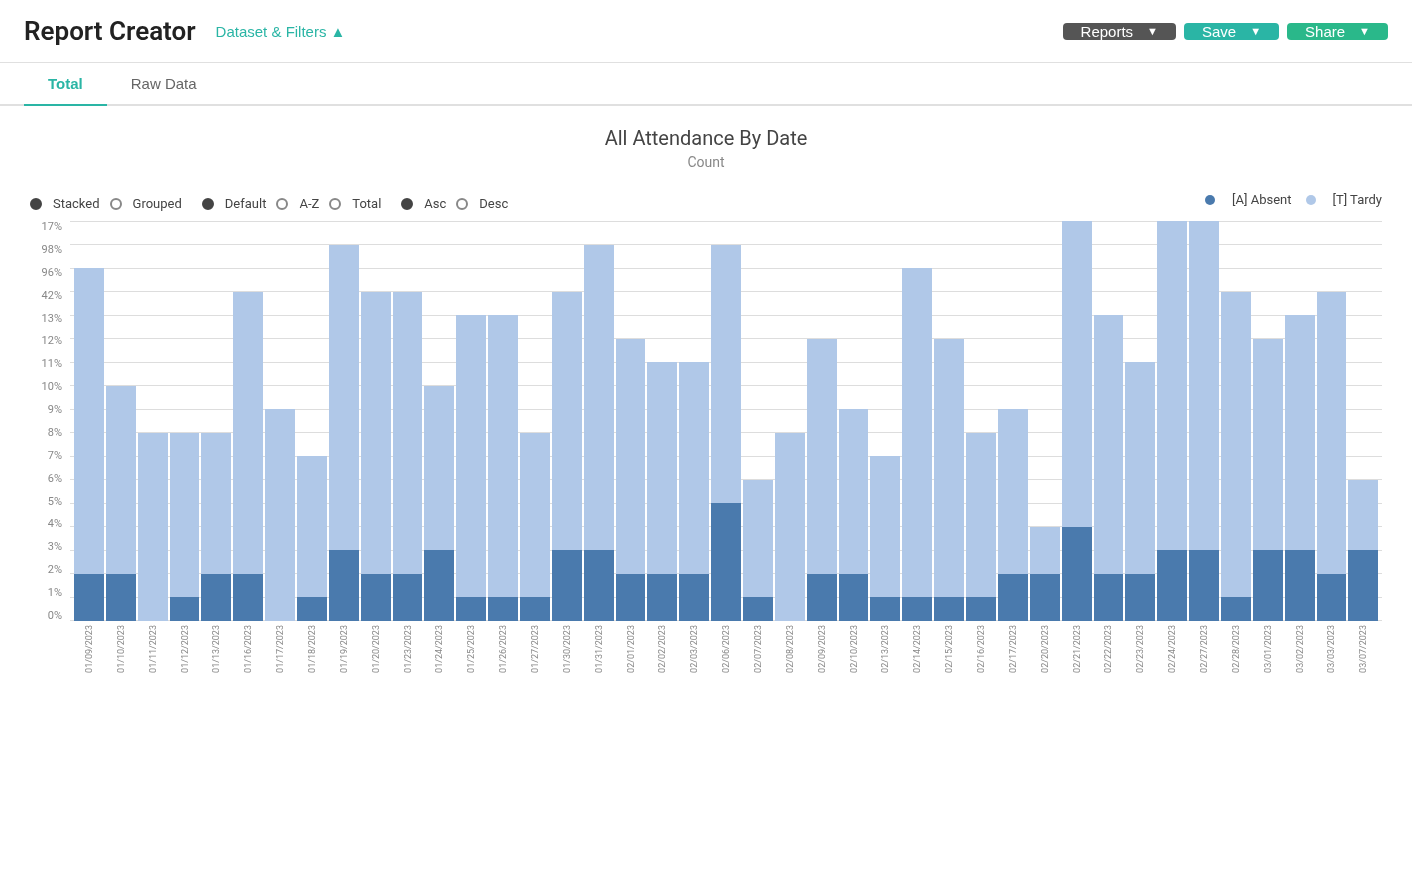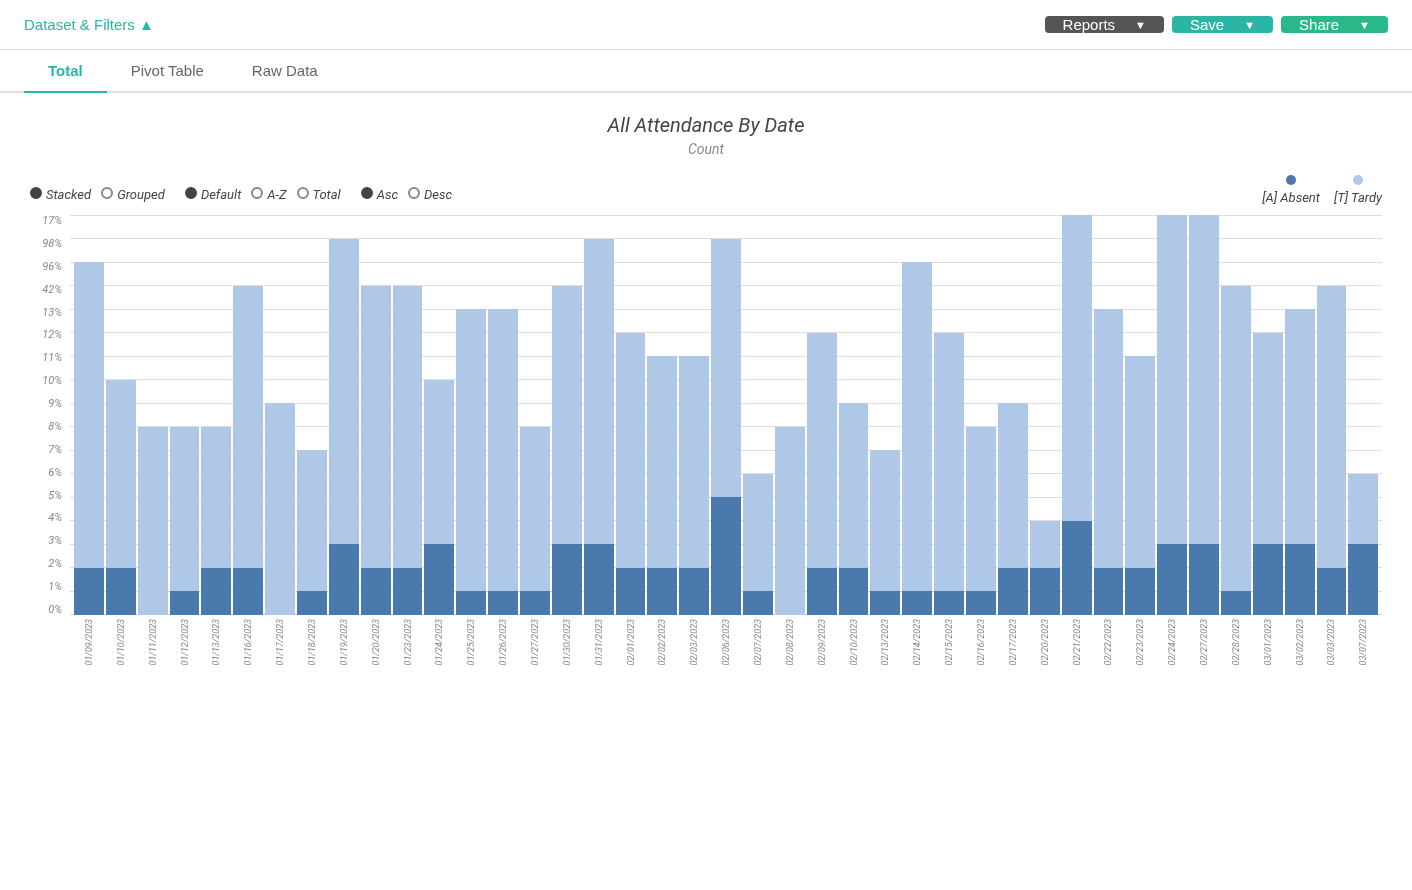--- a/index.html
+++ b/index.html
@@ -33,21 +33,21 @@
       gap: 8px;
     }
     .btn {
       padding: 0 18px;
       border-radius: 4px;
       font-size: 15px;
       cursor: pointer;
       border: none;
       display: flex;
       align-items: center;
-      gap: 20px;
+      gap: 14px;
     }
     .btn-dark { background: #555; color: #fff; }
     .btn-teal { background: #2ab5a5; color: #fff; }
     .btn-green { background: #2ab88a; color: #fff; }
 
     .tabs {
       display: flex;
       padding: 0 24px;
       border-bottom: 2px solid #e0e0e0;
       gap: 0;
@@ -63,21 +63,20 @@
       margin-bottom: -2px;
     }
     .tab.active {
       color: #2ab5a5;
       border-bottom: 2px solid #2ab5a5;
       font-weight: 600;
     }
 
     .chart-container {
       padding: 20px 30px 10px 30px;
-      font-style: italic;
     }
     .chart-title {
       text-align: center;
       font-size: 20px;
       color: #444;
       margin-bottom: 4px;
     }
     .chart-subtitle {
       text-align: center;
       font-size: 14px;
@@ -94,40 +93,40 @@
       color: #444;
       flex-wrap: wrap;
     }
     .control-group {
       display: flex;
       align-items: center;
       gap: 10px;
     }
     .radio-item {
       display: flex;
-      gap: 4px;
+      align-items: center;
+      gap: 11px;
       cursor: pointer;
       margin-top: 8px;
     }
     .radio-dot {
       width: 12px; height: 12px;
       border-radius: 50%;
       border: 2px solid #888;
       display: inline-block;
     }
     .radio-dot.filled {
       background: #444;
       border-color: #444;
     }
     .legend-item {
       display: flex;
       align-items: center;
-      gap: 5px;
+      gap: 17px;
       margin-left: auto;
-      flex-direction: column;
     }
     .legend-dot {
       width: 10px; height: 10px;
       border-radius: 50%;
       display: inline-block;
     }
     .legend-absent { background: #4a7aad; }
     .legend-tardy { background: #b0c8e8; }
 
     .chart-area {
@@ -223,20 +222,21 @@
       color: #888;
       writing-mode: vertical-rl;
       transform: rotate(180deg);
       white-space: nowrap;
     }
   </style>
 </head>
 <body>
 
 <div class="header">
+  <h1 class="app-title">Report Creator</h1>
   <button class="dataset-filters-btn">
     <span>Dataset &amp; Filters</span>
     <span>▲</span>
   </button>
   <div class="header-right">
     <button class="btn btn-dark">
       <span>Reports</span>
       <span style="font-size:11px;">▼</span>
     </button>
     <button class="btn btn-teal">
@@ -245,21 +245,20 @@
     </button>
     <button class="btn btn-green">
       <span>Share</span>
       <span style="font-size:11px;">▼</span>
     </button>
   </div>
 </div>
 
 <div class="tabs">
   <button class="tab active">Total</button>
-  <button class="tab">Pivot Table</button>
   <button class="tab">Raw Data</button>
 </div>
 
 <div class="chart-container">
   <div class="chart-title">All Attendance By Date</div>
   <div class="chart-subtitle">Count</div>
 
   <div class="chart-controls">
     <div class="control-group">
       <div class="radio-item">

